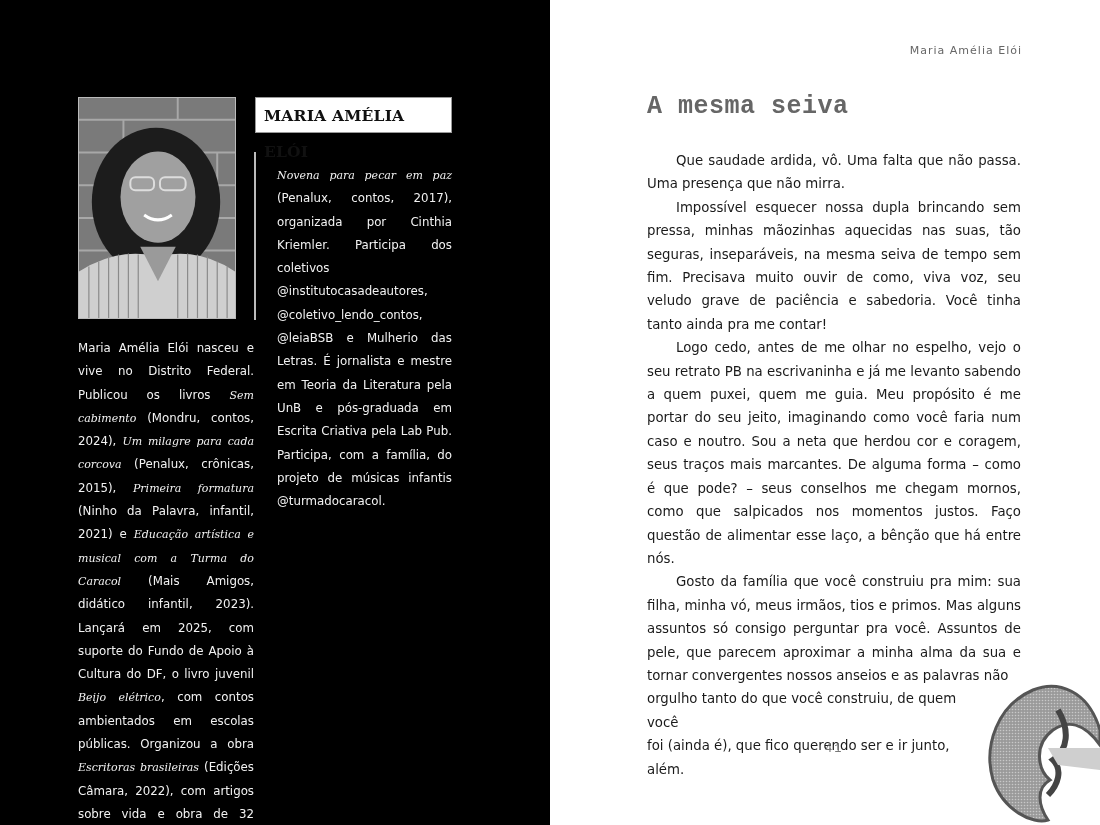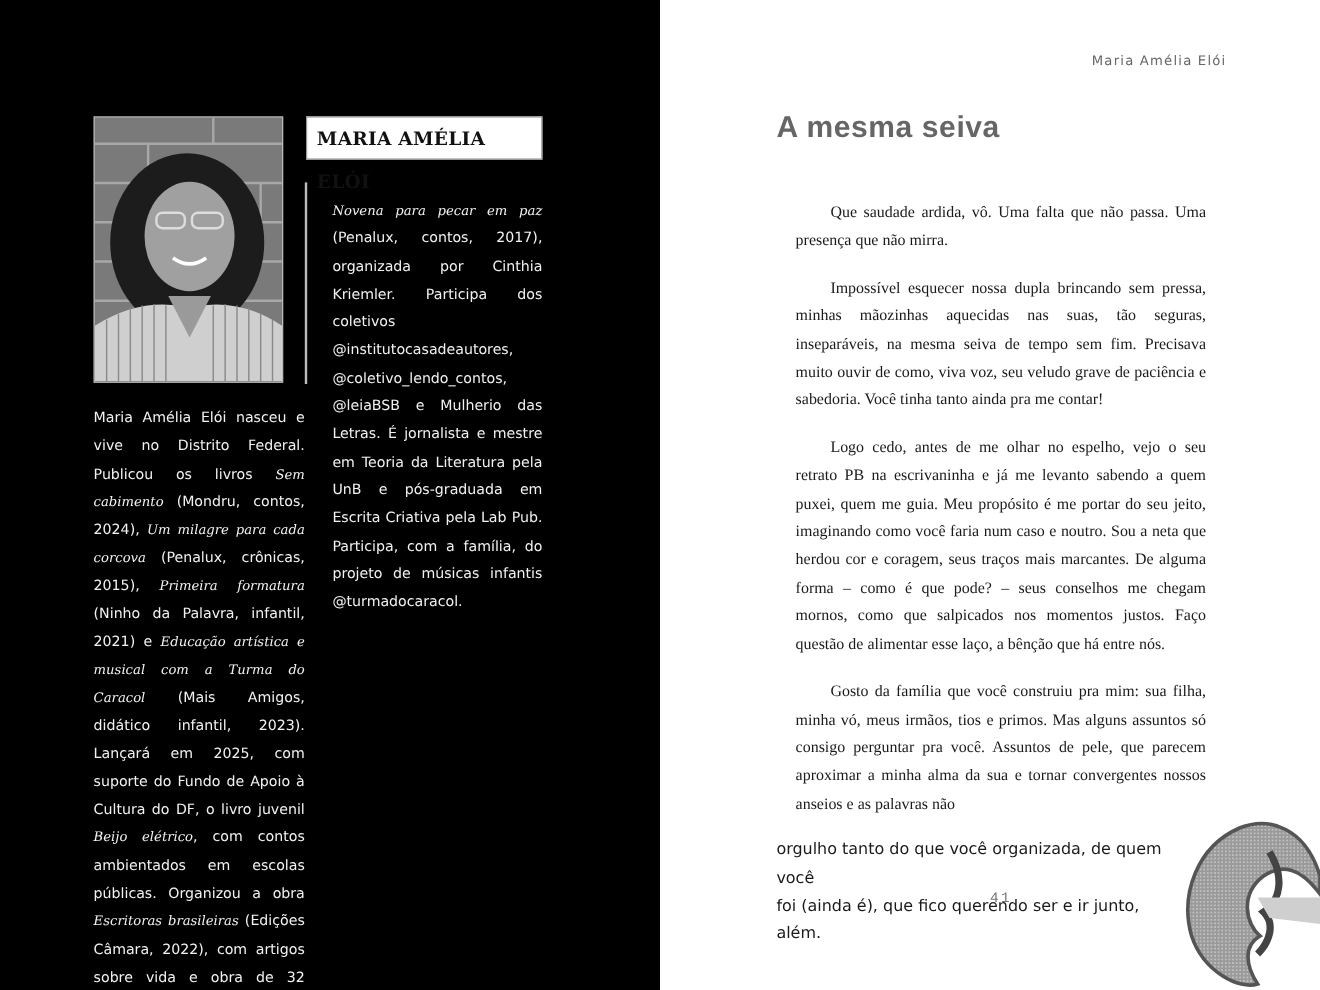--- a/index.html
+++ b/index.html
@@ -14,23 +14,23 @@
     font-family:"DejaVu Serif", serif; font-weight:bold; font-size:15.5px; line-height:36px; padding-left:8px; letter-spacing:0.2px; }
 
   .vline { position:absolute; left:254px; top:152px; width:2px; height:168px; background:#bbb; }
 
   .bio { font-family:"DejaVu Sans", sans-serif; font-size:11.8px; line-height:23.3px; text-align:justify; color:#f2f2f2; }
   .bio em { font-family:"DejaVu Serif", serif; font-style:italic; font-size:11px; }
   .bio-col1 { position:absolute; left:78px; top:337px; width:176px; }
   .bio-col2 { position:absolute; left:277px; top:148px; width:175px;margin-top:16px; }
 
   .running-head { position:absolute; right:78px; top:44px; font-family:"DejaVu Sans", sans-serif; font-size:11px; color:#666; letter-spacing:1px; }
-  .chapter-title { position:absolute; left:97px; top:92px; font-family:Liberation Sans, sans-serif; font-weight:bold; font-size:25px; color:#666; letter-spacing:0.5px; }
+  .chapter-title { position:absolute; left:97px; top:92px; font-family:Liberation Mono, monospace; font-weight:bold; font-size:25px; color:#666; letter-spacing:0.5px; }
   .story { position:absolute; left:97px; top:149px; width:374px; font-family:"DejaVu Sans", sans-serif; font-size:13.3px; line-height:23.4px; color:#1a1a1a; }
-  .story p { margin:16px; text-align:justify; text-indent:29px;font-family:Liberation Serif, serif; }
+  .story p { margin:0; text-align:justify; text-indent:29px; }
   .last-lines { width:338px; }
   .page-number { position:absolute; left:275px; top:742px; font-family:Liberation Mono, monospace; font-size:12px; color:#777; letter-spacing:2px; }
   .ornament { position:absolute; left:428px; top:660px; width:122px; height:165px; }
 </style>
 </head>
 <body>
 
 <div class="left-page">
   <div class="photo">
     <svg viewBox="0 0 158 222" preserveAspectRatio="none">
@@ -79,21 +79,21 @@
 <div class="right-page">
   <div class="running-head">Maria Amélia Elói</div>
   <div class="chapter-title">A mesma seiva</div>
 
   <div class="story">
     <p>Que saudade ardida, vô. Uma falta que não passa. Uma presença que não mirra.</p>
     <p>Impossível esquecer nossa dupla brincando sem pressa, minhas mãozinhas aquecidas nas suas, tão seguras, inseparáveis, na mesma seiva de tempo sem fim. Precisava muito ouvir de como, viva voz, seu veludo grave de paciência e sabedoria. Você tinha tanto ainda pra me contar!</p>
     <p>Logo cedo, antes de me olhar no espelho, vejo o seu retrato PB na escrivaninha e já me levanto sabendo a quem puxei, quem me guia. Meu propósito é me portar do seu jeito, imaginando como você faria num caso e noutro. Sou a neta que herdou cor e coragem, seus traços mais marcantes. De alguma forma – como é que pode? – seus conselhos me chegam mornos, como que salpicados nos momentos justos. Faço questão de alimentar esse laço, a bênção que há entre nós.</p>
     <p>Gosto da família que você construiu pra mim: sua filha, minha vó, meus irmãos, tios e primos. Mas alguns assuntos só consigo perguntar pra você. Assuntos de pele, que parecem aproximar a minha alma da sua e tornar convergentes nossos anseios e as palavras não</p>
     <div class="last-lines">
-      <div>orgulho tanto do que você organizada, de quem você</div>
+      <div>orgulho tanto do que você construiu, de quem você</div>
       <div>foi (ainda é), que fico querendo ser e ir junto, além.</div>
     </div>
   </div>
 
   <div class="page-number">41</div>
 
   <svg class="ornament" viewBox="0 0 122 165">
     <defs>
       <pattern id="dots" width="3" height="3" patternUnits="userSpaceOnUse">
         <rect width="3" height="3" fill="#9a9a9a"></rect>

